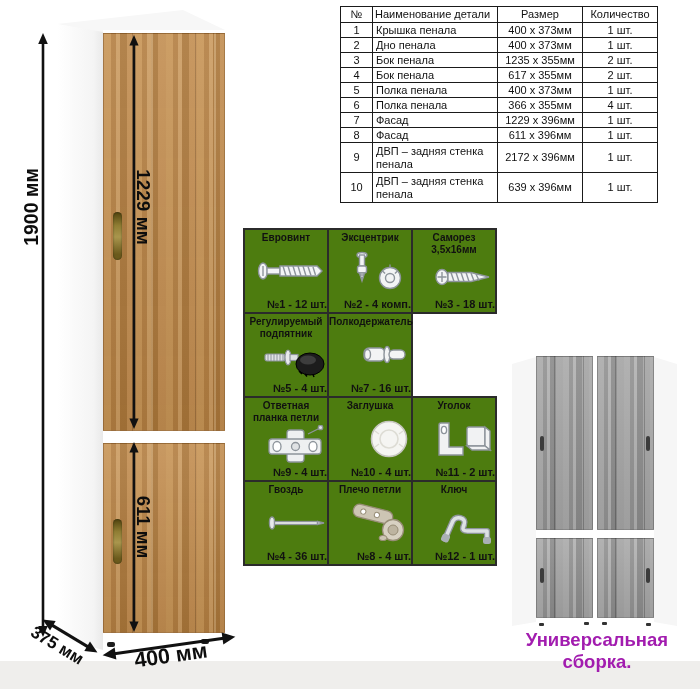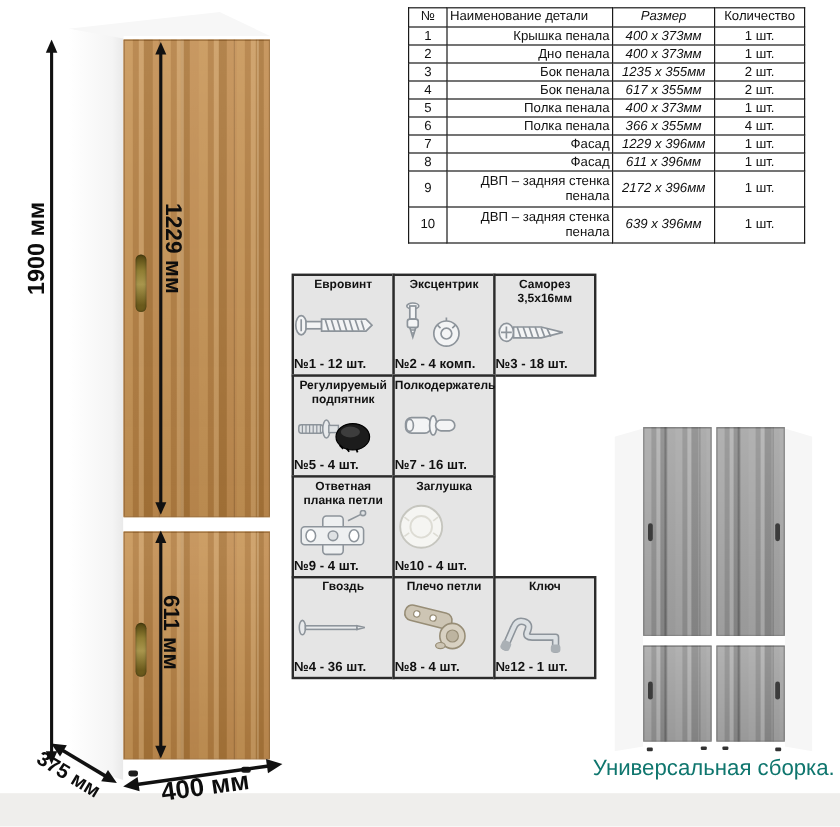--- a/index.html
+++ b/index.html
@@ -39,29 +39,29 @@
   .lbl-400{left:171px;top:656px;font-size:21.5px;transform:translate(-50%,-50%) rotate(-8deg);}
   
   .parts{position:absolute;left:340px;top:6px;border-collapse:collapse;table-layout:fixed;
          font-size:11px;line-height:1.15;}
   .parts td,.parts th{border:1.5px solid #1a1a1a;padding:0 2px;font-weight:normal;
                       text-align:center;vertical-align:middle;background:#fff;}
   .parts th{height:15px;}
   .parts td{height:14px;}
   .parts tr.tall td{height:29px;}
   .parts .c-num{width:27px;}
-  .parts .c-name{width:119px;text-align:right;padding-left:16px;}
-  .parts .c-size{width:80px;font-style:italic;}
+  .parts .c-name{width:119px;text-align:left;padding-left:3px;}
+  .parts .c-size{width:80px;}
   .parts .c-qty{width:70px;}
   
   .hw-grid{position:absolute;left:243px;top:228px;}
   .hw-row{display:flex;margin-top:-2px;}
   .hw-row:first-child{margin-top:0;}
   .hw-cell{width:86px;height:86px;border:2px solid #2b2b2b;margin-left:-2px;box-sizing:border-box;
-           background:#e5e5e5;display:flex;flex-direction:column;align-items:flex-start;}
+           background:#4d7c0f;display:flex;flex-direction:column;align-items:flex-end;}
   .hw-cell:first-child{margin-left:0;}
   .hw-title{font-size:10px;font-weight:bold;text-align:center;line-height:1.18;padding-top:2px;width:82px;}
   .hw-icon{flex:1;display:flex;align-items:center;justify-content:center;}
   .hw-qty{font-size:11px;font-weight:bold;padding-bottom:2px;}
   
   .mini{position:absolute;top:350px;height:278px;}
   .mini-left{left:512px;width:81px;}
   .mini-right{left:597px;width:80px;}
   .mini-side{position:absolute;top:4px;width:24px;height:272px;background:#f6f6f6;}
   .mini-left .mini-side{left:0;clip-path:polygon(0px 10px,24px 3px,24px 268px,0px 272px);}
@@ -71,22 +71,22 @@
   .mini-right .mini-front{left:0;}
   .gwood{background-color:#a2a2a2;background-image:
       linear-gradient(180deg,rgba(255,255,255,.08),rgba(0,0,0,.08)),
       repeating-linear-gradient(90deg,transparent 0 17px,rgba(40,40,40,.30) 17px 18px,transparent 18px 29px),
       repeating-linear-gradient(90deg,#ababab 0 6px,#949494 6px 10px,#b3b3b3 10px 13px,#8d8d8d 13px 19px,#a6a6a6 19px 26px);}
   .gdoor{position:absolute;left:0;width:57px;box-sizing:border-box;border:1px solid rgba(60,60,60,.35);}
   .gdoor-top{top:6px;height:174px;}
   .gdoor-bottom{top:188px;height:80px;}
   .mini-handle{position:absolute;width:4px;height:15px;background:#3c3c3c;border-radius:2px;}
   .gfoot{position:absolute;width:5px;height:3px;background:#333;border-radius:1px;}
-  .caption{position:absolute;left:494px;top:629px;width:206px;text-align:left;
-           font-size:18.5px;font-weight:normal;color:#0f766e;}
+  .caption{position:absolute;left:494px;top:629px;width:206px;text-align:center;
+           font-size:18.5px;font-weight:bold;color:#a21caf;}
   svg{display:block;}
 </style>
 </head>
 <body>
 
 <div class="canvas">
 
   <div class="floor"></div>
 
   <div class="cab-top"></div>
@@ -308,20 +308,33 @@
       <div class="hw-cell">
         <div class="hw-title">Заглушка</div>
         <div class="hw-icon">
           <svg width="44" height="42" viewBox="0 0 44 42">
             <circle cx="22" cy="21" r="17.5" fill="#f5f5f2" stroke="#c6c6bf" stroke-width="1.6"></circle>
             <circle cx="22" cy="21" r="9" fill="none" stroke="#dddcd4" stroke-width="1.6"></circle>
             <path d="M8 13 l4 3 M36 13 l-4 3 M8 29 l4 -3 M36 29 l-4 -3" stroke="#dddcd4" stroke-width="1.4"></path>
           </svg>
         </div>
         <div class="hw-qty">№10 - 4 шт.</div>
+      </div>
+      <div class="hw-cell">
+        <div class="hw-title">Уголок</div>
+        <div class="hw-icon">
+          <svg width="64" height="40" viewBox="0 0 64 40" fill="#f1f2f3" stroke="#8d949b" stroke-width="1.4">
+            <path d="M8 6 Q8 4 10 4 h8 v24 h14 v8 H8 Z"></path>
+            <ellipse cx="13" cy="11" rx="2.6" ry="3.6" fill="#fff"></ellipse>
+            <rect x="36" y="8" width="18" height="19" rx="2"></rect>
+            <path d="M54 8 l5 4 v19 l-5 -4 Z"></path>
+            <path d="M36 27 h18 l5 4 h-18 Z"></path>
+          </svg>
+        </div>
+        <div class="hw-qty">№11 - 2 шт.</div>
       </div>
     </div>
 
     <div class="hw-row">
       <div class="hw-cell">
         <div class="hw-title">Гвоздь</div>
         <div class="hw-icon">
           <svg width="62" height="22" viewBox="0 0 62 22" fill="#e8eaec" stroke="#8d949b" stroke-width="1.3">
             <ellipse cx="7" cy="11" rx="2.6" ry="6"></ellipse>
             <rect x="9.5" y="9.5" width="43" height="3"></rect>

